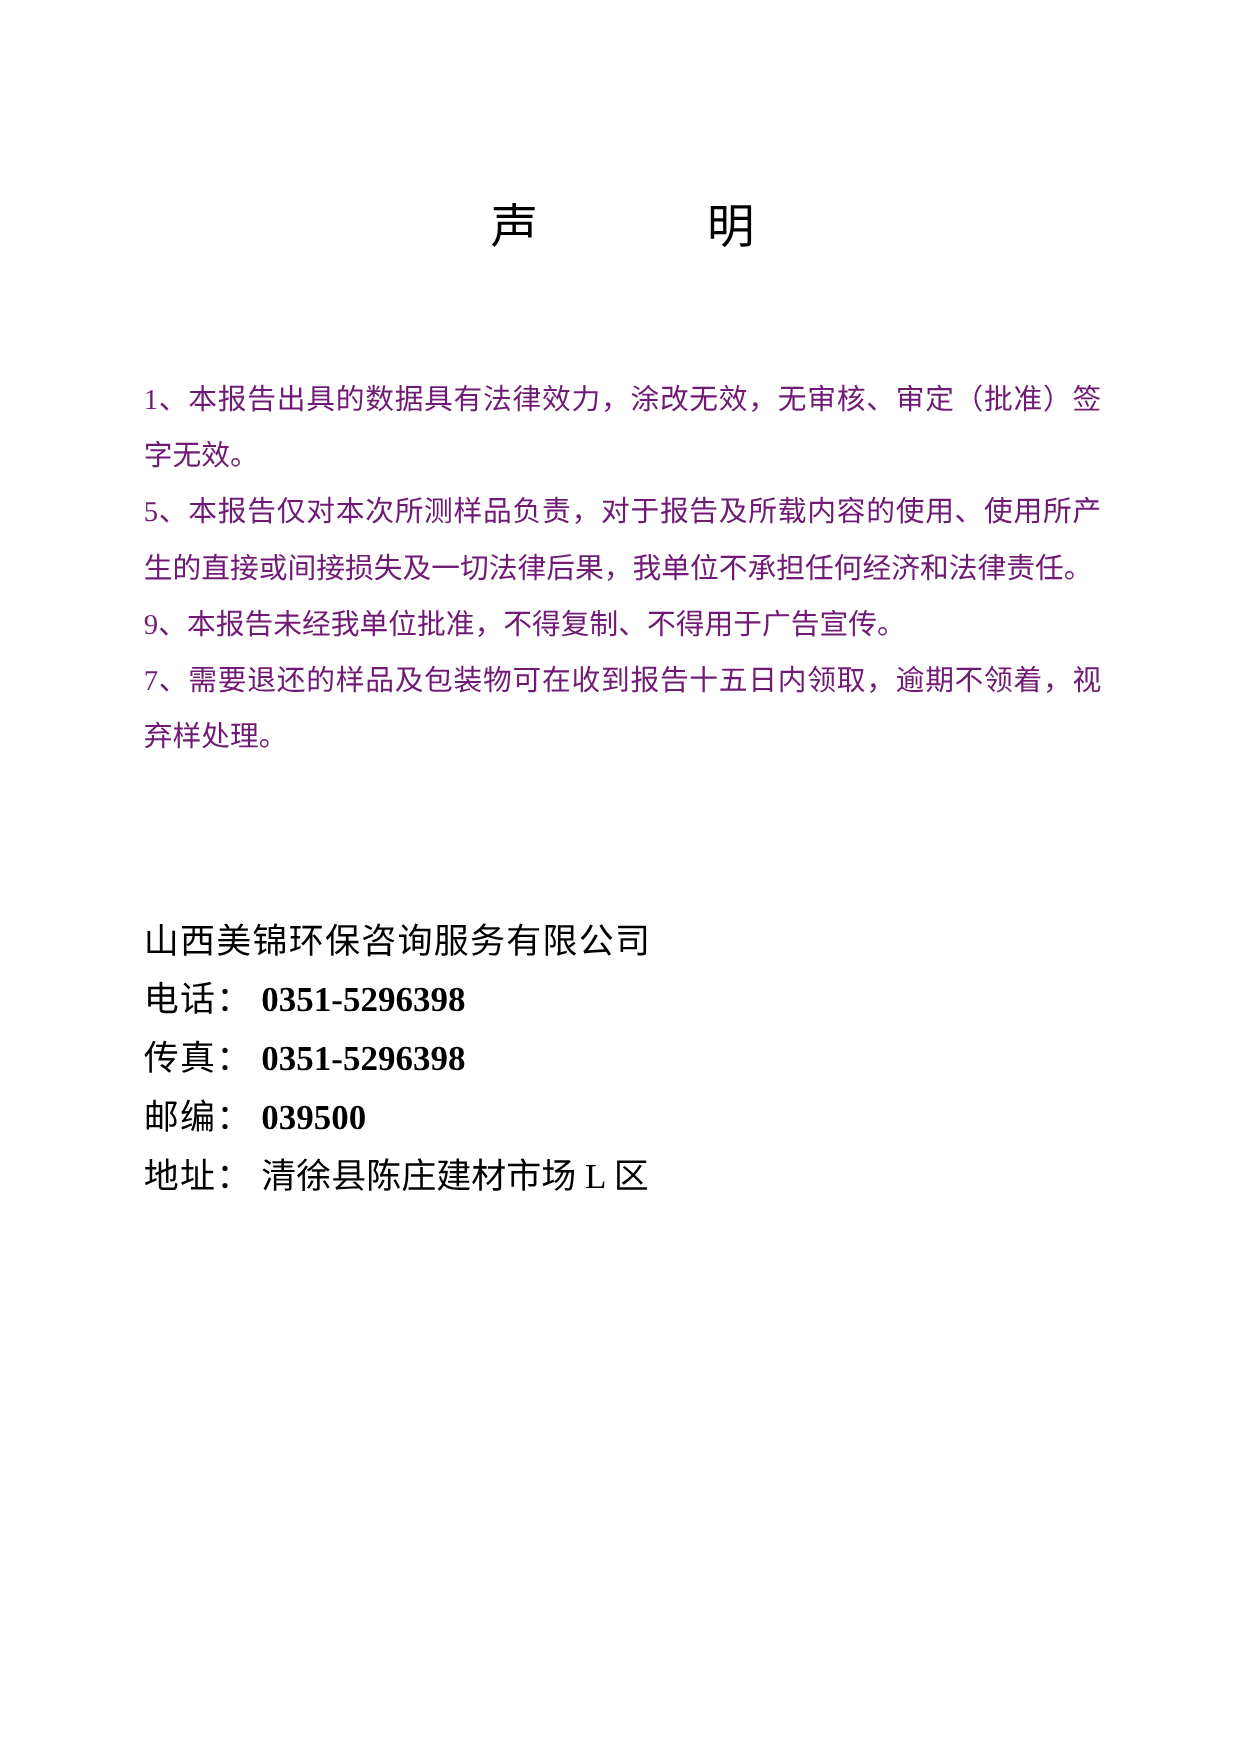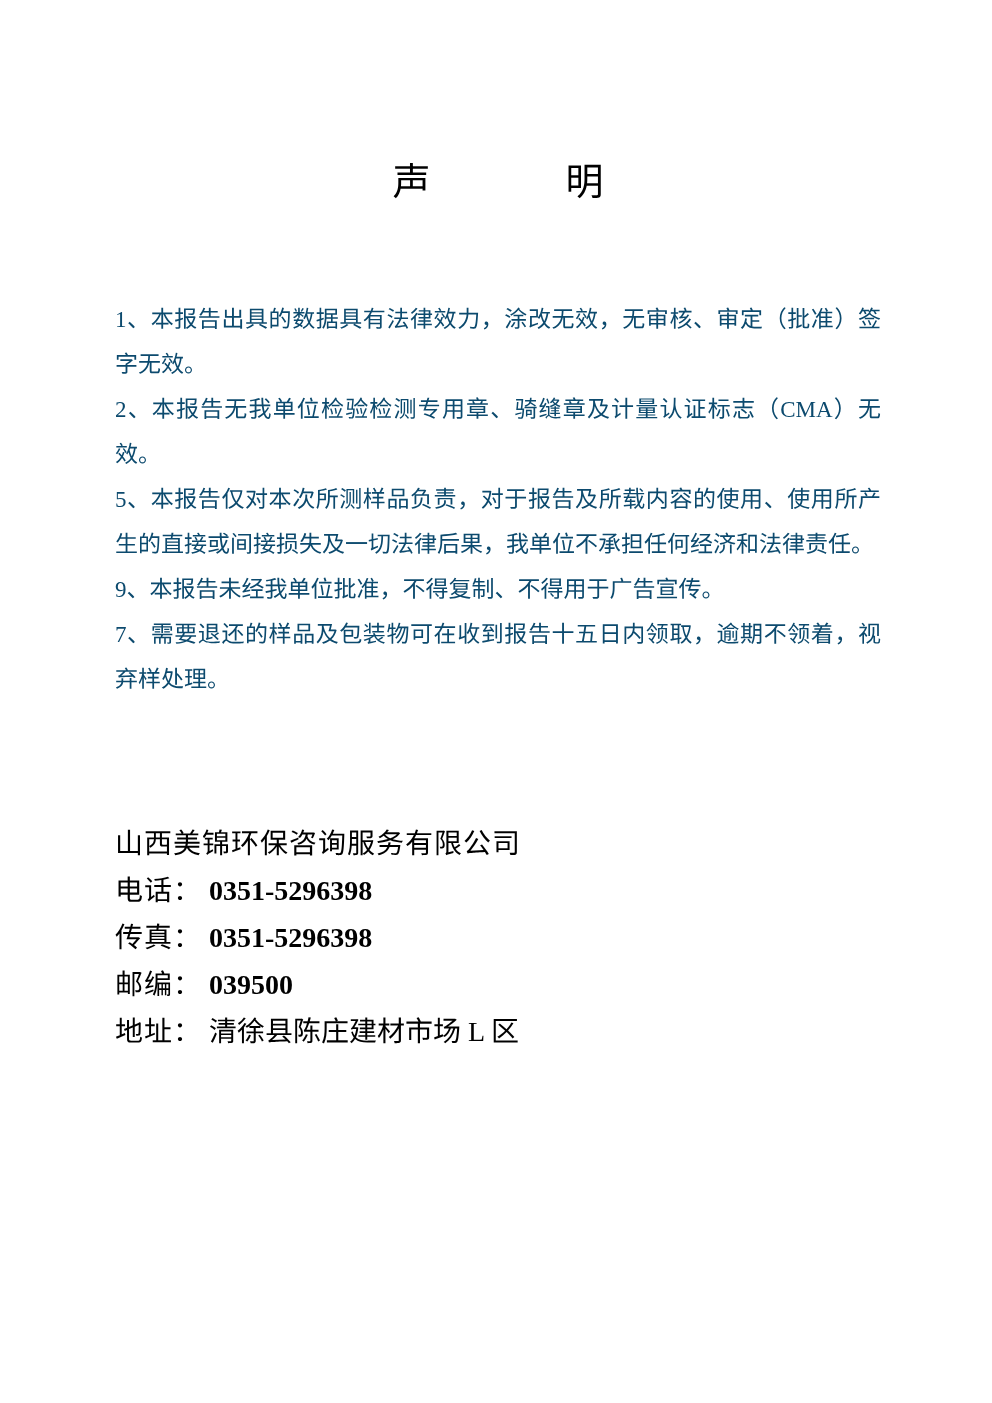--- a/index.html
+++ b/index.html
@@ -31,21 +31,21 @@
     font-weight: 400;
     color: #000000;
   }
   .statement {
     margin-top: 96px;
     width: 766px;
     font-size: 23px;
     line-height: 45px;
     text-align: justify;
     text-justify: inter-character;
-    color: #0c4a6e;
+    color: #701a75;
   }
   .statement p {
     margin: 0;
     padding: 0;
   }
   .company {
     margin-top: 118px;
     font-size: 28px;
     line-height: 47px;
     color: #000000;
@@ -68,21 +68,20 @@
 
 <div class="page">
 
   <div class="doc-title">
     <span>声</span>
     <span>明</span>
   </div>
 
   <div class="statement">
     <p>1、本报告出具的数据具有法律效力，涂改无效，无审核、审定（批准）签字无效。</p>
-    <p>2、本报告无我单位检验检测专用章、骑缝章及计量认证标志（CMA）无效。</p>
     <p>5、本报告仅对本次所测样品负责，对于报告及所载内容的使用、使用所产生的直接或间接损失及一切法律后果，我单位不承担任何经济和法律责任。</p>
     <p>9、本报告未经我单位批准，不得复制、不得用于广告宣传。</p>
     <p>7、需要退还的样品及包装物可在收到报告十五日内领取，逾期不领着，视弃样处理。</p>
   </div>
 
   <div class="company">
     <div class="company-name">山西美锦环保咨询服务有限公司</div>
 
     <div class="contact">
       <span class="contact-label">电话：</span><span class="contact-value bold-value">0351-5296398</span>

